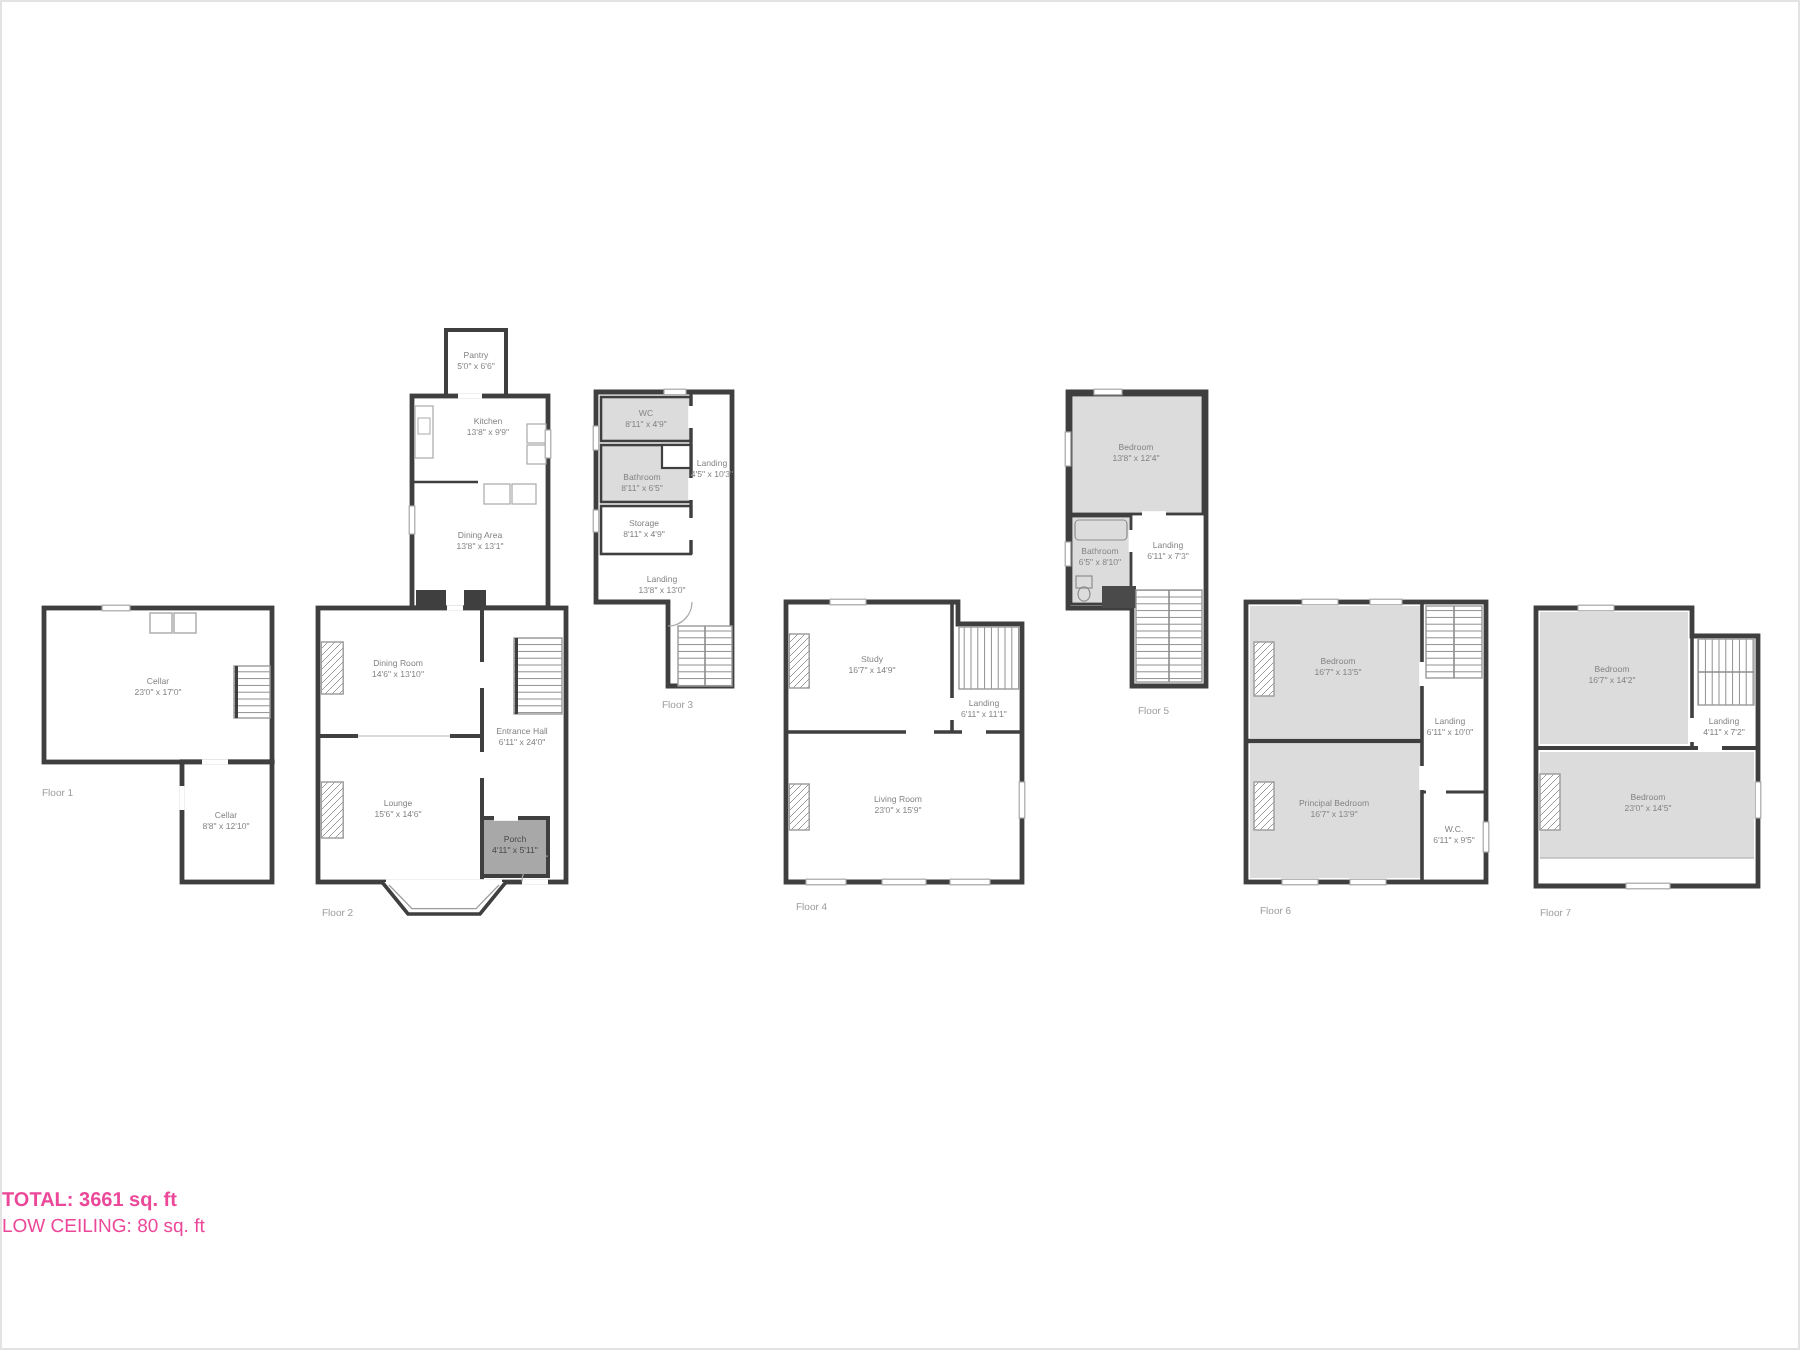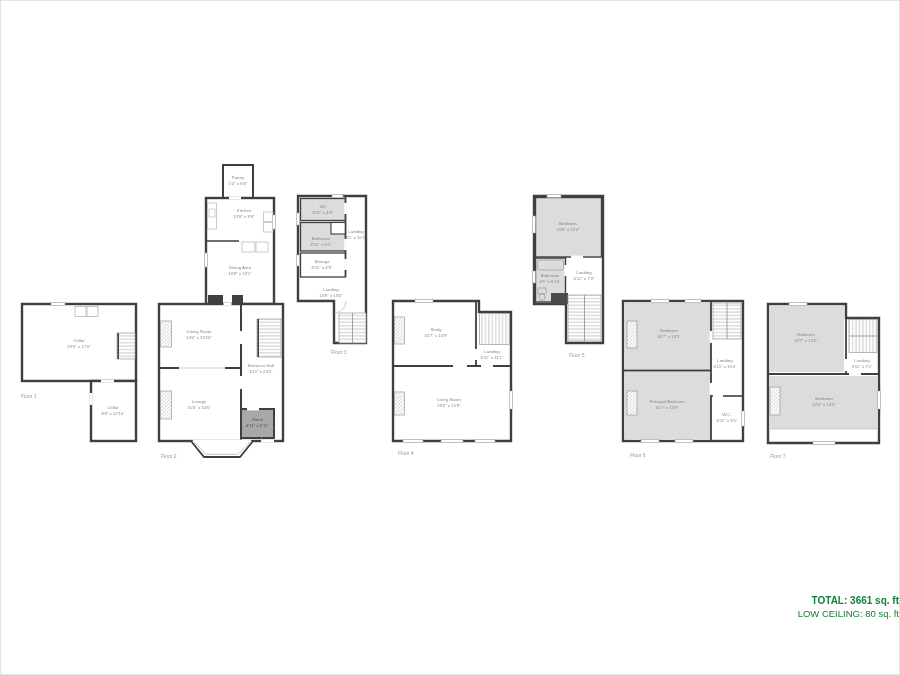--- a/index.html
+++ b/index.html
@@ -6,22 +6,22 @@
   .canvas {
     position:relative; width:900px; height:675px; background:#ffffff;
     border:1px solid #e3e3e3; box-sizing:border-box; overflow:hidden;
     font-family:"Liberation Sans", sans-serif;
   }
   svg { position:absolute; left:0; top:0; }
   .rl  { font:4.3px "Liberation Sans", sans-serif; fill:#868686; text-anchor:middle; }
   .rld { font:4.3px "Liberation Sans", sans-serif; fill:#4d4d4d; text-anchor:middle; }
   .fl  { font:5px "Liberation Sans", sans-serif; fill:#9c9c9c; }
   .footer {
-    position:absolute; left:0; right:0; top:594px; text-align:right;
-    color:#15803d; line-height:12.9px;
+    position:absolute; left:0; right:0; top:594px; text-align:left;
+    color:#ec4899; line-height:12.9px;
   }
   .ft-total { font-size:10px; font-weight:700; }
   .ft-line  { font-size:9.5px; }
 </style>
 </head>
 <body>
 
 <div class="canvas">
 <svg width="900" height="580" viewBox="0 0 900 580">
   <defs>

